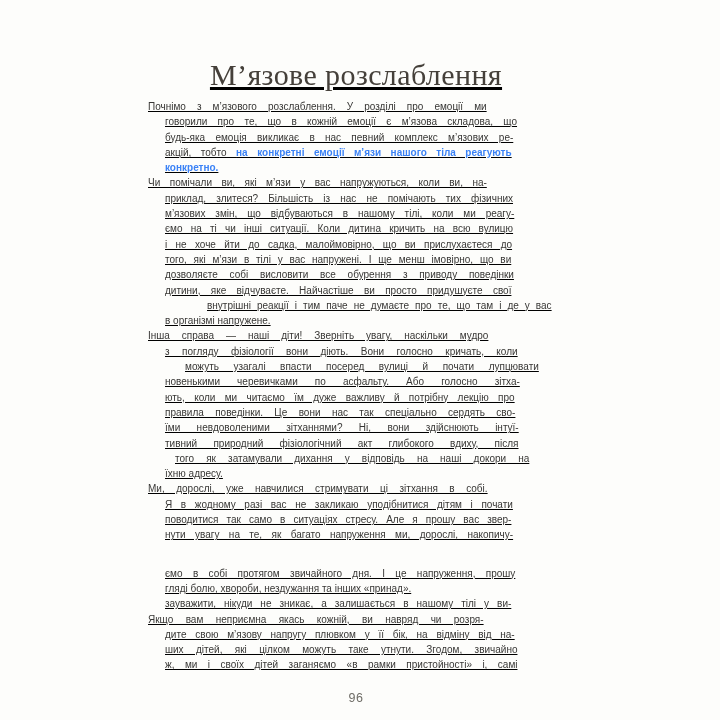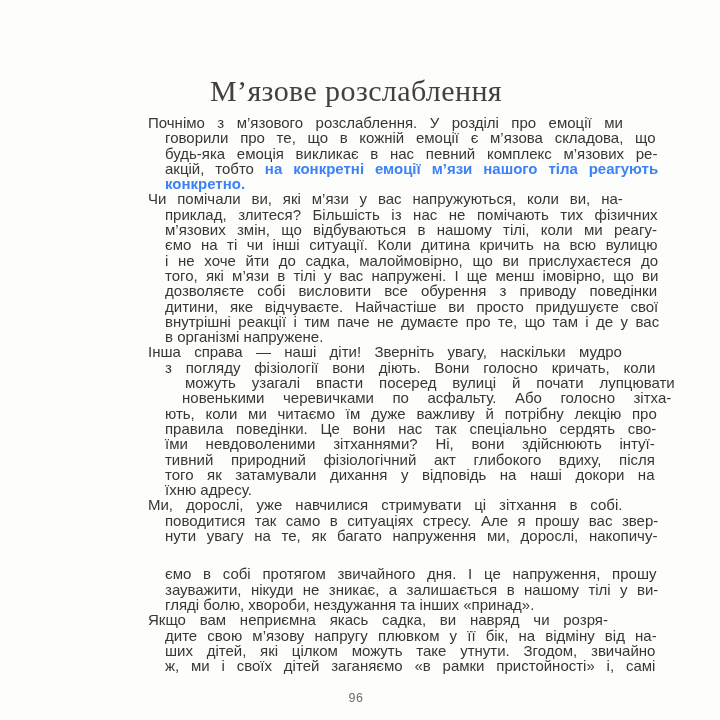--- a/index.html
+++ b/index.html
@@ -7,35 +7,36 @@
   body { background: #ffffff; }
   .page {
     position: relative;
     width: 720px; height: 720px;
     background: #fdfdfb;
     overflow: hidden;
     font-family: "Liberation Sans", sans-serif;
   }
   .content {
     position: absolute;
-    left: 133px; top: 74px;
+    left: 133px; top: 58px;
     width: 446px;
+    text-decoration: underline;
   }
   .title {
     font-family: "Liberation Serif", "DejaVu Serif", serif;
     font-weight: 400;
     font-size: 30px;
     letter-spacing: 0.4px;
     color: #45403a;
     text-align: center;
     margin-bottom: 7px;
     white-space: nowrap;
   }
   .bodytext {
-    font-size: 15px;
+    font-size: 10px;
     line-height: 15.3px;
     color: #383735;
   }
   .para { margin: 0; }
   .ln {
     white-space: nowrap;
     height: 15.3px;
     overflow: visible;
     padding-left: 32px;
   }
@@ -72,48 +73,49 @@
 
       <div class="para">
         <div class="ln ind" style="word-spacing: 6.69px;">Чи помічали ви, які м’язи у вас напружуються, коли ви, на-</div>
         <div class="ln" style="word-spacing: 7.37px;">приклад, злитеся? Більшість із нас не помічають тих фізичних</div>
         <div class="ln" style="word-spacing: 7.12px;">м’язових змін, що відбуваються в нашому тілі, коли ми реагу-</div>
         <div class="ln" style="word-spacing: 5.4px;">ємо на ті чи інші ситуації. Коли дитина кричить на всю вулицю</div>
         <div class="ln" style="word-spacing: 5.52px;">і не хоче йти до садка, малоймовірно, що ви прислухаєтеся до</div>
         <div class="ln" style="word-spacing: 4.02px;">того, які м’язи в тілі у вас напружені. І ще менш імовірно, що ви</div>
         <div class="ln" style="word-spacing: 8.96px;">дозволяєте собі висловити все обурення з приводу поведінки</div>
         <div class="ln" style="word-spacing: 7.53px;">дитини, яке відчуваєте. Найчастіше ви просто придушуєте свої</div>
-        <div class="ln" style="word-spacing: 3.25px;">внутрішні реакції і тим паче не думаєте про те, що там і де у вас</div>
+        <div class="ln" style="word-spacing: 3.25px; margin-left: 42px;">внутрішні реакції і тим паче не думаєте про те, що там і де у вас</div>
         <div class="ln end">в організмі напружене.</div>
       </div>
 
       <div class="para">
         <div class="ln ind" style="word-spacing: 9.16px;">Інша справа — наші діти! Зверніть увагу, наскільки мудро</div>
         <div class="ln" style="word-spacing: 9.65px;">з погляду фізіології вони діють. Вони голосно кричать, коли</div>
         <div class="ln" style="word-spacing: 11.72px; margin-left: 20px;">можуть узагалі впасти посеред вулиці й почати лупцювати</div>
-        <div class="ln" style="word-spacing: 14.33px; margin-left: 17px;">новенькими черевичками по асфальту. Або голосно зітха-</div>
+        <div class="ln" style="word-spacing: 14.33px;">новенькими черевичками по асфальту. Або голосно зітха-</div>
         <div class="ln" style="word-spacing: 6.54px;">ють, коли ми читаємо їм дуже важливу й потрібну лекцію про</div>
         <div class="ln" style="word-spacing: 8.57px;">правила поведінки. Це вони нас так спеціально сердять сво-</div>
         <div class="ln" style="word-spacing: 13.59px;">їми невдоволеними зітханнями? Ні, вони здійснюють інтуї-</div>
         <div class="ln" style="word-spacing: 13.45px;">тивний природний фізіологічний акт глибокого вдиху, після</div>
-        <div class="ln" style="word-spacing: 9.34px;">того як затамували дихання у відповідь на наші докори на</div>
+        <div class="ln" style="word-spacing: 9.34px; margin-left: 10px;">того як затамували дихання у відповідь на наші докори на</div>
         <div class="ln end">їхню адресу.</div>
       </div>
 
       <div class="para">
         <div class="ln ind" style="word-spacing: 8.75px;">Ми, дорослі, уже навчилися стримувати ці зітхання в собі.</div>
+        <div class="ln" style="word-spacing: 5.84px;">Я в жодному разі вас не закликаю уподібнитися дітям і почати</div>
         <div class="ln" style="word-spacing: 5.28px;">поводитися так само в ситуаціях стресу. Але я прошу вас звер-</div>
         <div class="ln" style="word-spacing: 6.6px;">нути увагу на те, як багато напруження ми, дорослі, накопичу-</div>
         <div class="ln" style="word-spacing: 7.57px; margin-top: 23px;">ємо в собі протягом звичайного дня. І це напруження, прошу</div>
+        <div class="ln end">гляді болю, хвороби, нездужання та інших «принад».</div>
         <div class="ln" style="word-spacing: 5.23px;">зауважити, нікуди не зникає, а залишається в нашому тілі у ви-</div>
-        <div class="ln end">гляді болю, хвороби, нездужання та інших «принад».</div>
       </div>
 
       <div class="para">
-        <div class="ln ind" style="word-spacing: 9.58px;">Якщо вам неприємна якась садка, ви навряд чи розря-</div>
+        <div class="ln ind" style="word-spacing: 9.58px;">Якщо вам неприємна якась кожній, ви навряд чи розря-</div>
         <div class="ln" style="word-spacing: 5.97px;">дите свою м’язову напругу плювком у її бік, на відміну від на-</div>
         <div class="ln" style="word-spacing: 9.58px;">ших дітей, які цілком можуть таке утнути. Згодом, звичайно</div>
         <div class="ln" style="word-spacing: 7.66px;">ж, ми і своїх дітей заганяємо «в рамки пристойності» і, самі</div>
       </div>
 
     </div>
   </div>
 
   <div class="pageno">96</div>
 </div>

